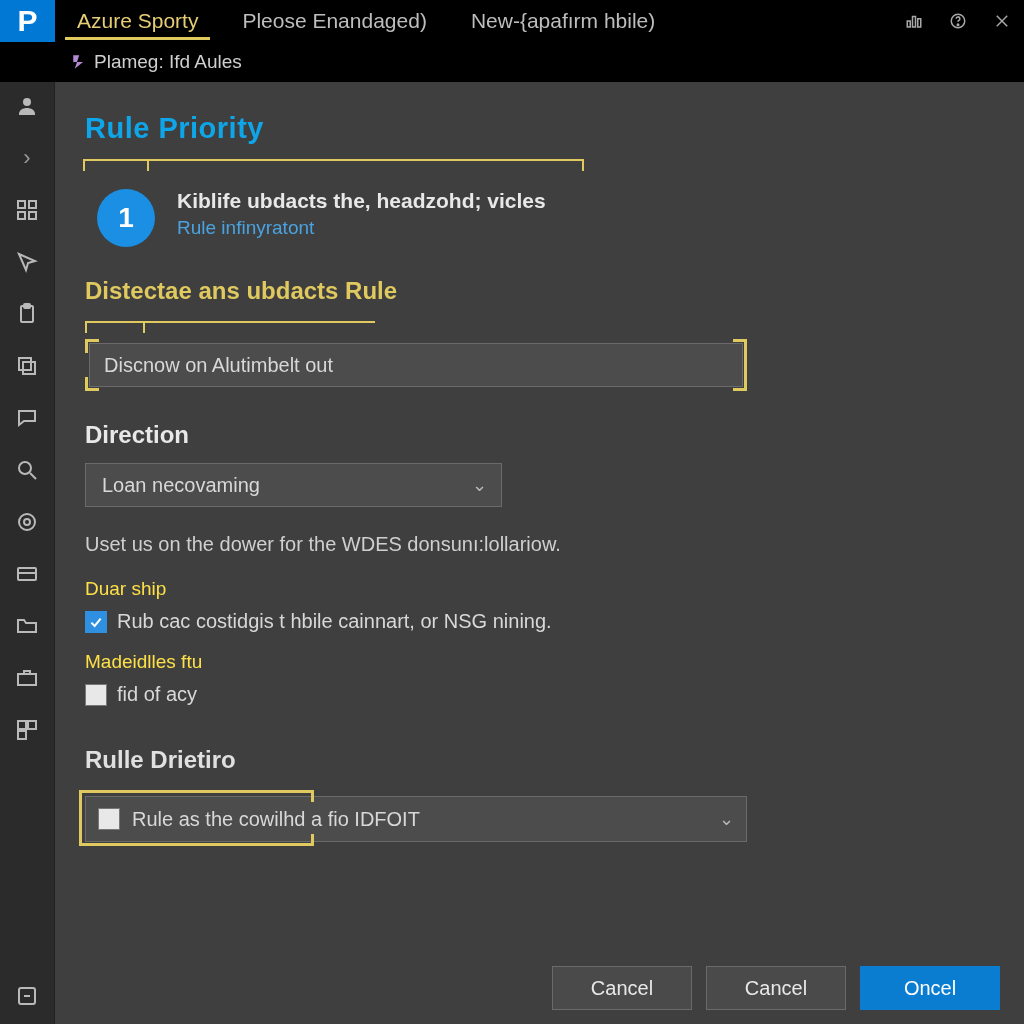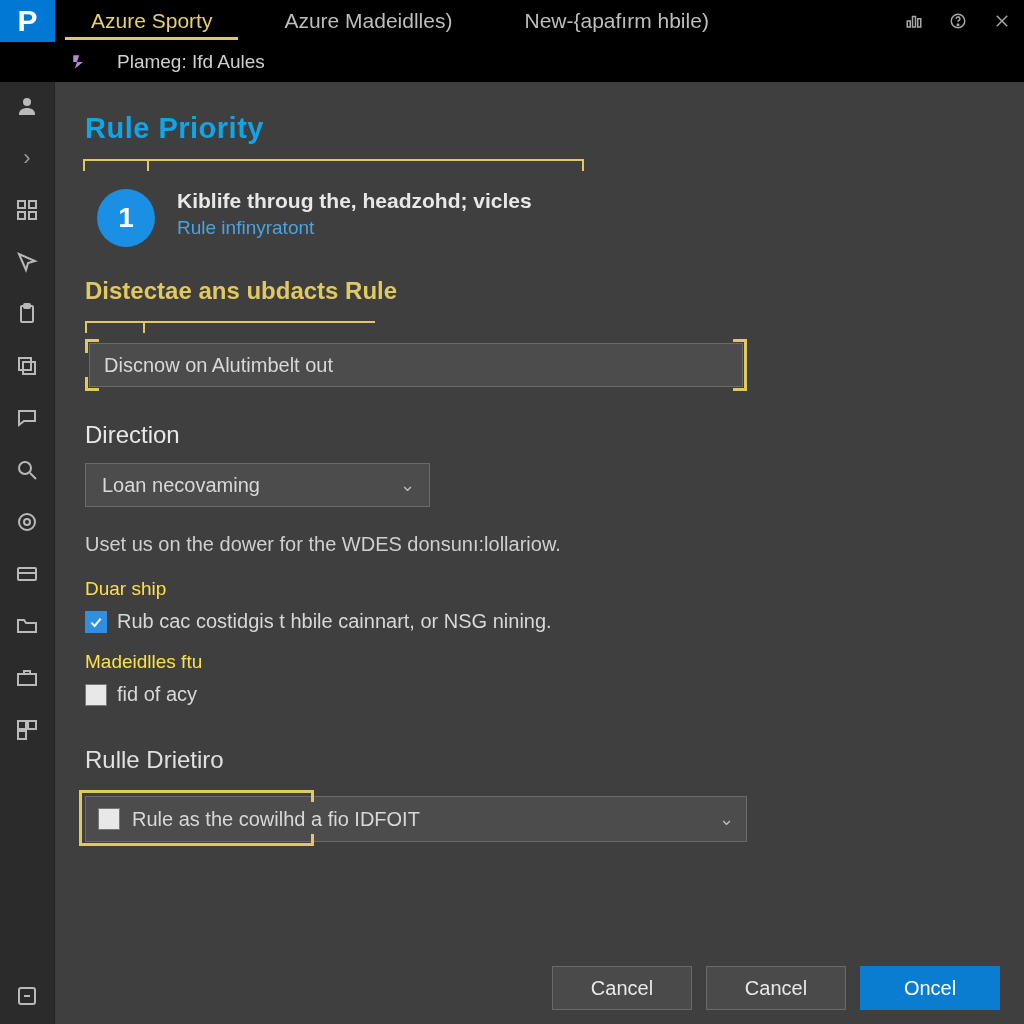--- a/index.html
+++ b/index.html
@@ -24,21 +24,21 @@
     width: 55px;
     background: #0078d4;
     color: #fff;
     font-size: 30px;
     font-weight: 600;
     display: flex;
     align-items: center;
     justify-content: center;
   }
   .tab {
-    padding: 0 36px;
+    padding: 0 22px;
     display: flex;
     align-items: center;
     font-size: 21px;
     cursor: pointer;
     color: #bdbdbd;
     position: relative;
   }
   .tab.active {
     color: #e6ce75;
   }
@@ -60,21 +60,21 @@
   }
   .tabbar .tbicon svg { width: 18px; height: 18px; }
 
   
   .breadcrumb {
     height: 40px;
     background: #000;
     display: flex;
     align-items: center;
     padding-left: 70px;
-    gap: 27px;
+    gap: 4px;
     font-size: 19px;
     color: #cfcfcf;
   }
   .bc-icon {
     width: 20px; height: 20px;
     display: inline-flex;
     align-items: center; justify-content: center;
     color: #b389d4;
   }
 
@@ -125,21 +125,21 @@
     letter-spacing: 0.5px;
   }
   h2.section {
     font-size: 24px;
     font-weight: 600;
     color: #e0c95f;
     margin: 22px 0 12px 0;
   }
   h2.plain {
     font-size: 24px;
-    font-weight: 400;
+    font-weight: 700;
     color: #e8e8e8;
     margin: 30px 0 14px 0;
   }
 
   .rule-row {
     position: relative;
     height: 6px;
     margin-bottom: 8px;
   }
   .rule-line {
@@ -239,21 +239,21 @@
     height: 44px;
     background: #4c4c4c;
     border: 1px solid #6a6a6a;
     color: #d8d8d8;
     font-size: 20px;
     padding: 0 14px;
     font-family: inherit;
   }
 
   .select {
-    width: 345px;
+    width: 417px;
     display: flex;
     align-items: center;
     justify-content: space-between;
     cursor: pointer;
     padding-left: 16px;
   }
   .select .chev {
     font-size: 18px;
     color: #bbb;
   }
@@ -366,21 +366,21 @@
     border-color: #0a7dd1;
     color: #fff;
   }
 </style>
 </head>
 <body>
 
 <div class="tabbar">
   <div class="logo">P</div>
   <div class="tab active">Azure Sporty</div>
-  <div class="tab">Azure Madeidlles)</div>
+  <div class="tab">Pleose Enandaged)</div>
   <div class="tab">New-{apafırm  hbile)</div>
   <div class="spacer"></div>
   <div class="tbicon">
     <svg viewBox="0 0 24 24" fill="none" stroke="currentColor" stroke-width="2">
         <rect x="3" y="12" width="4" height="8"></rect>
         <rect x="10" y="6" width="4" height="14"></rect>
         <rect x="17" y="9" width="4" height="11"></rect>
       </svg>
   </div>
   <div class="tbicon">
@@ -498,21 +498,21 @@
     <div class="rule-row">
       <div class="rule-line"></div>
       <div class="rule-tick-l"></div>
       <div class="rule-tick-m"></div>
       <div class="rule-tick-r"></div>
     </div>
 
     <div class="badge-item">
       <div class="num-badge">1</div>
       <div class="badge-text">
-        <div class="line1">Kiblife throug the, headzohd; vicles</div>
+        <div class="line1">Kiblife ubdacts the, headzohd; vicles</div>
         <div class="link">Rule infinyratont</div>
       </div>
     </div>
 
     <h2 class="section">Distectae ans ubdacts Rule</h2>
     <div class="rule-small">
       <div class="rs-line"></div>
         <div class="rs-left"></div>
         <div class="rs-mid"></div>
     </div>

